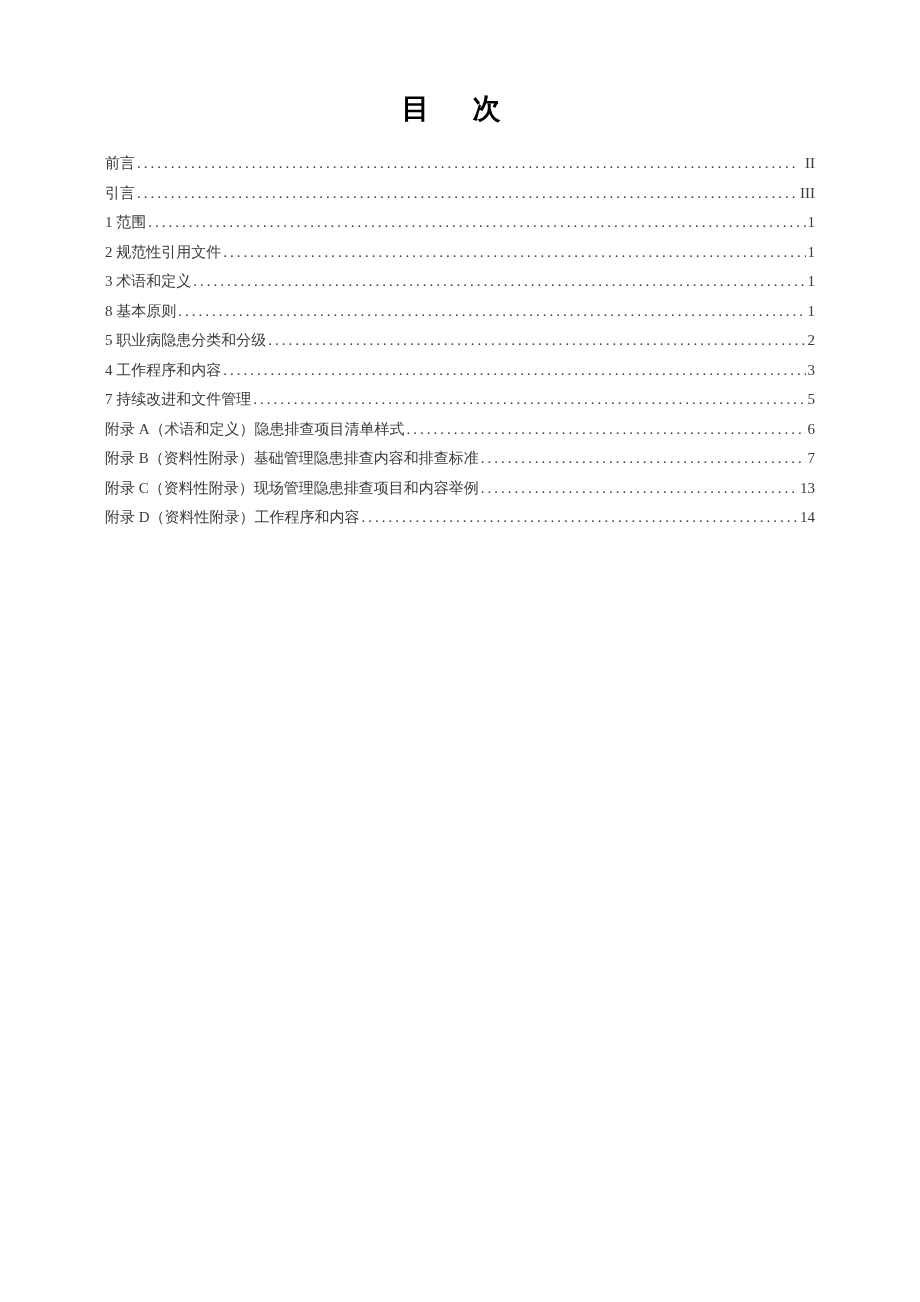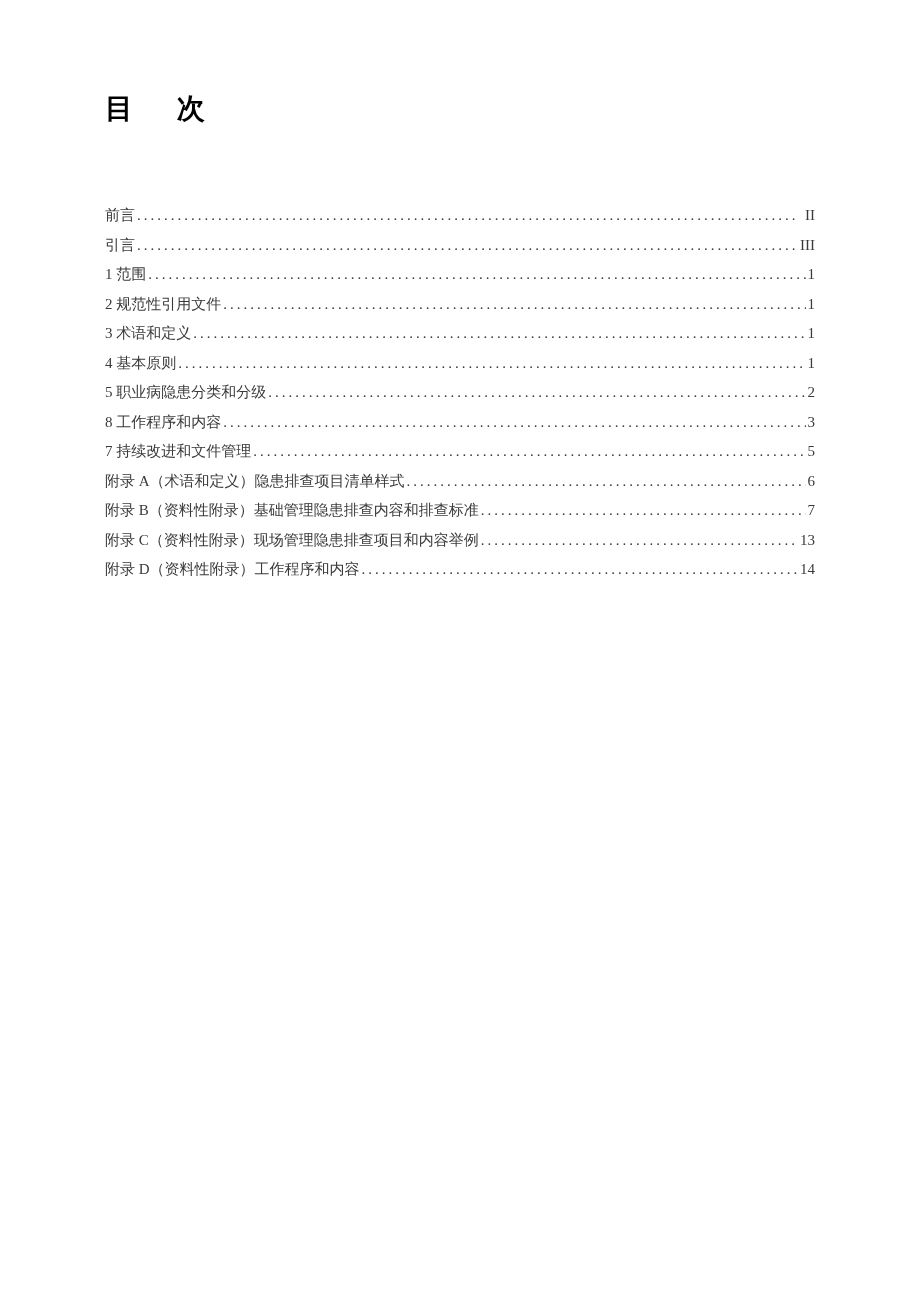--- a/index.html
+++ b/index.html
@@ -9,26 +9,26 @@
     }
     body {
       width: 920px;
       height: 1302px;
       background: #ffffff;
       font-family: "SimSun", "宋体", serif;
       color: #000000;
       padding: 90px 105px 0 105px;
     }
     .title {
-      text-align: left;
+      text-align: center;
       font-size: 28px;
       font-weight: bold;
       letter-spacing: 18px;
-      margin-bottom: 80px;
-      font-family: Liberation Sans, sans-serif;
+      margin-bottom: 28px;
+      font-family: Liberation Serif, serif;
     }
     .toc {
       width: 100%;
     }
     .toc-entry {
       display: flex;
       align-items: baseline;
       font-size: 15px;
       line-height: 1.0;
       margin-bottom: 14.5px;
@@ -81,31 +81,31 @@
     <span class="toc-label">2  规范性引用文件</span>
     <span class="toc-dots">..................................................................................................</span>
     <span class="toc-page">1</span>
   </div>
   <div class="toc-entry">
     <span class="toc-label">3  术语和定义</span>
     <span class="toc-dots">..................................................................................................</span>
     <span class="toc-page">1</span>
   </div>
   <div class="toc-entry">
-    <span class="toc-label">4  基本原则</span>
+    <span class="toc-label">8  基本原则</span>
     <span class="toc-dots">..................................................................................................</span>
     <span class="toc-page">1</span>
   </div>
   <div class="toc-entry">
     <span class="toc-label">5  职业病隐患分类和分级</span>
     <span class="toc-dots">..................................................................................................</span>
     <span class="toc-page">2</span>
   </div>
   <div class="toc-entry">
-    <span class="toc-label">8  工作程序和内容</span>
+    <span class="toc-label">4  工作程序和内容</span>
     <span class="toc-dots">..................................................................................................</span>
     <span class="toc-page">3</span>
   </div>
   <div class="toc-entry">
     <span class="toc-label">7  持续改进和文件管理</span>
     <span class="toc-dots">..................................................................................................</span>
     <span class="toc-page">5</span>
   </div>
   <div class="toc-entry">
     <span class="toc-label">附录 A（术语和定义）</span>

